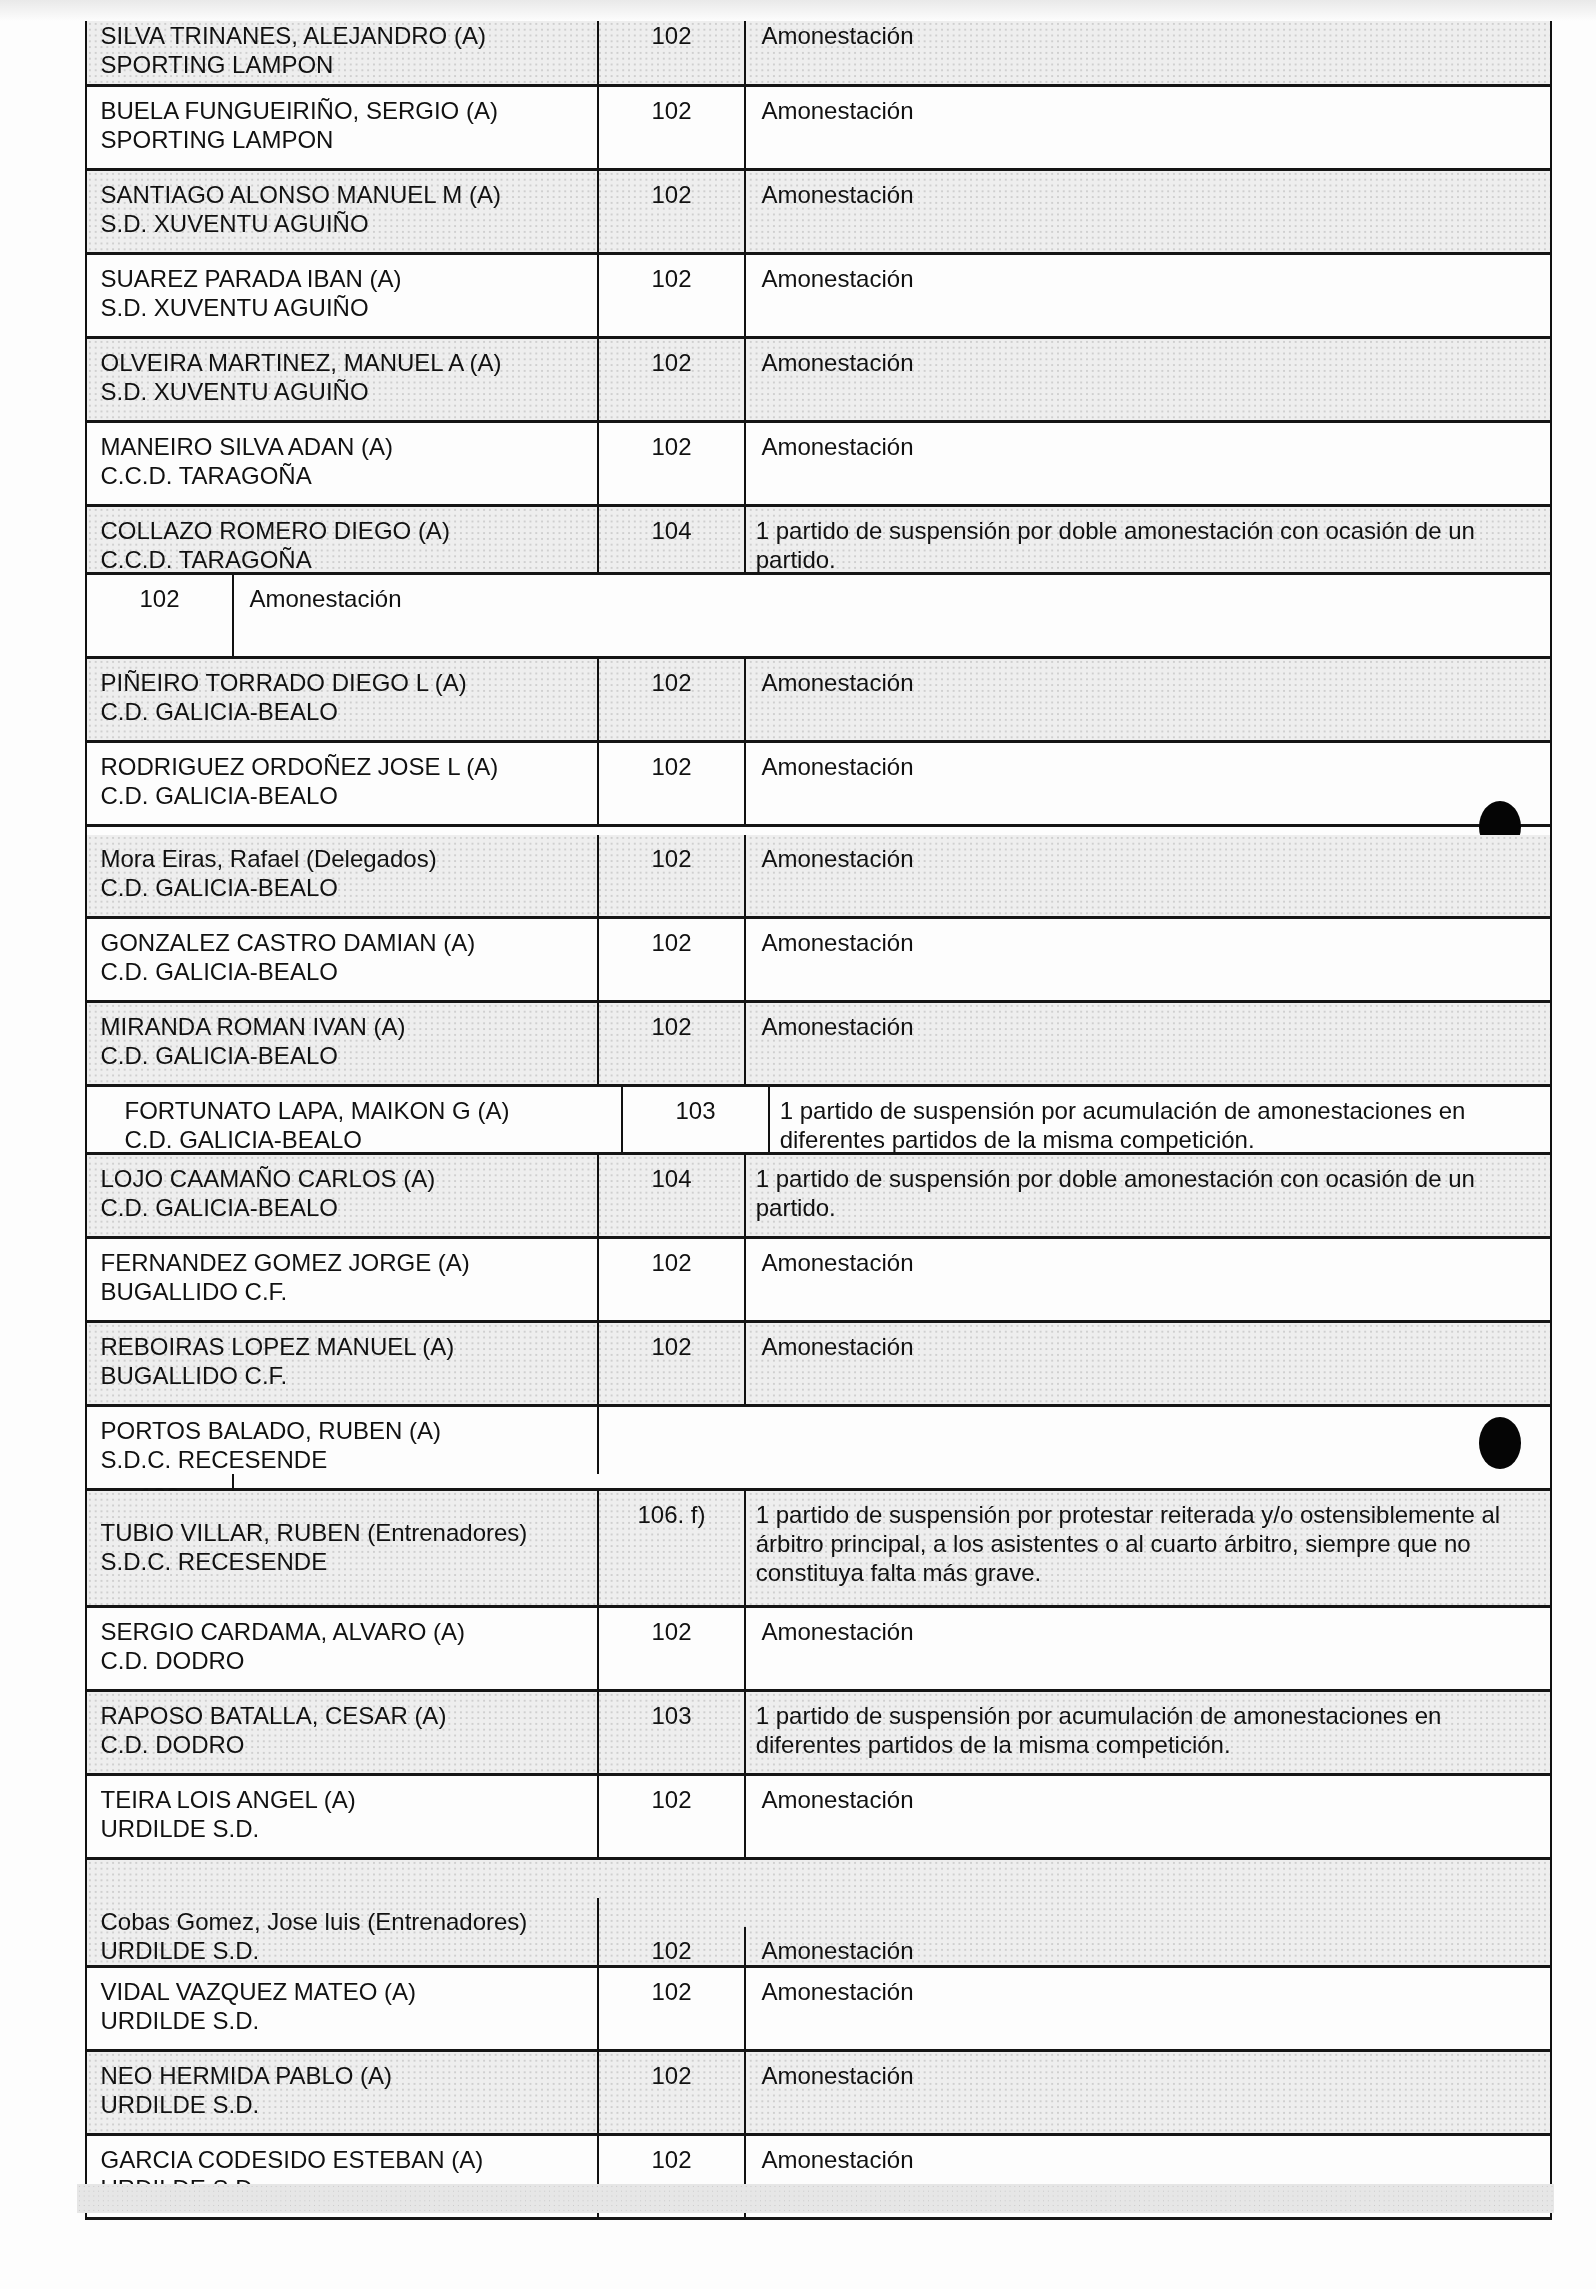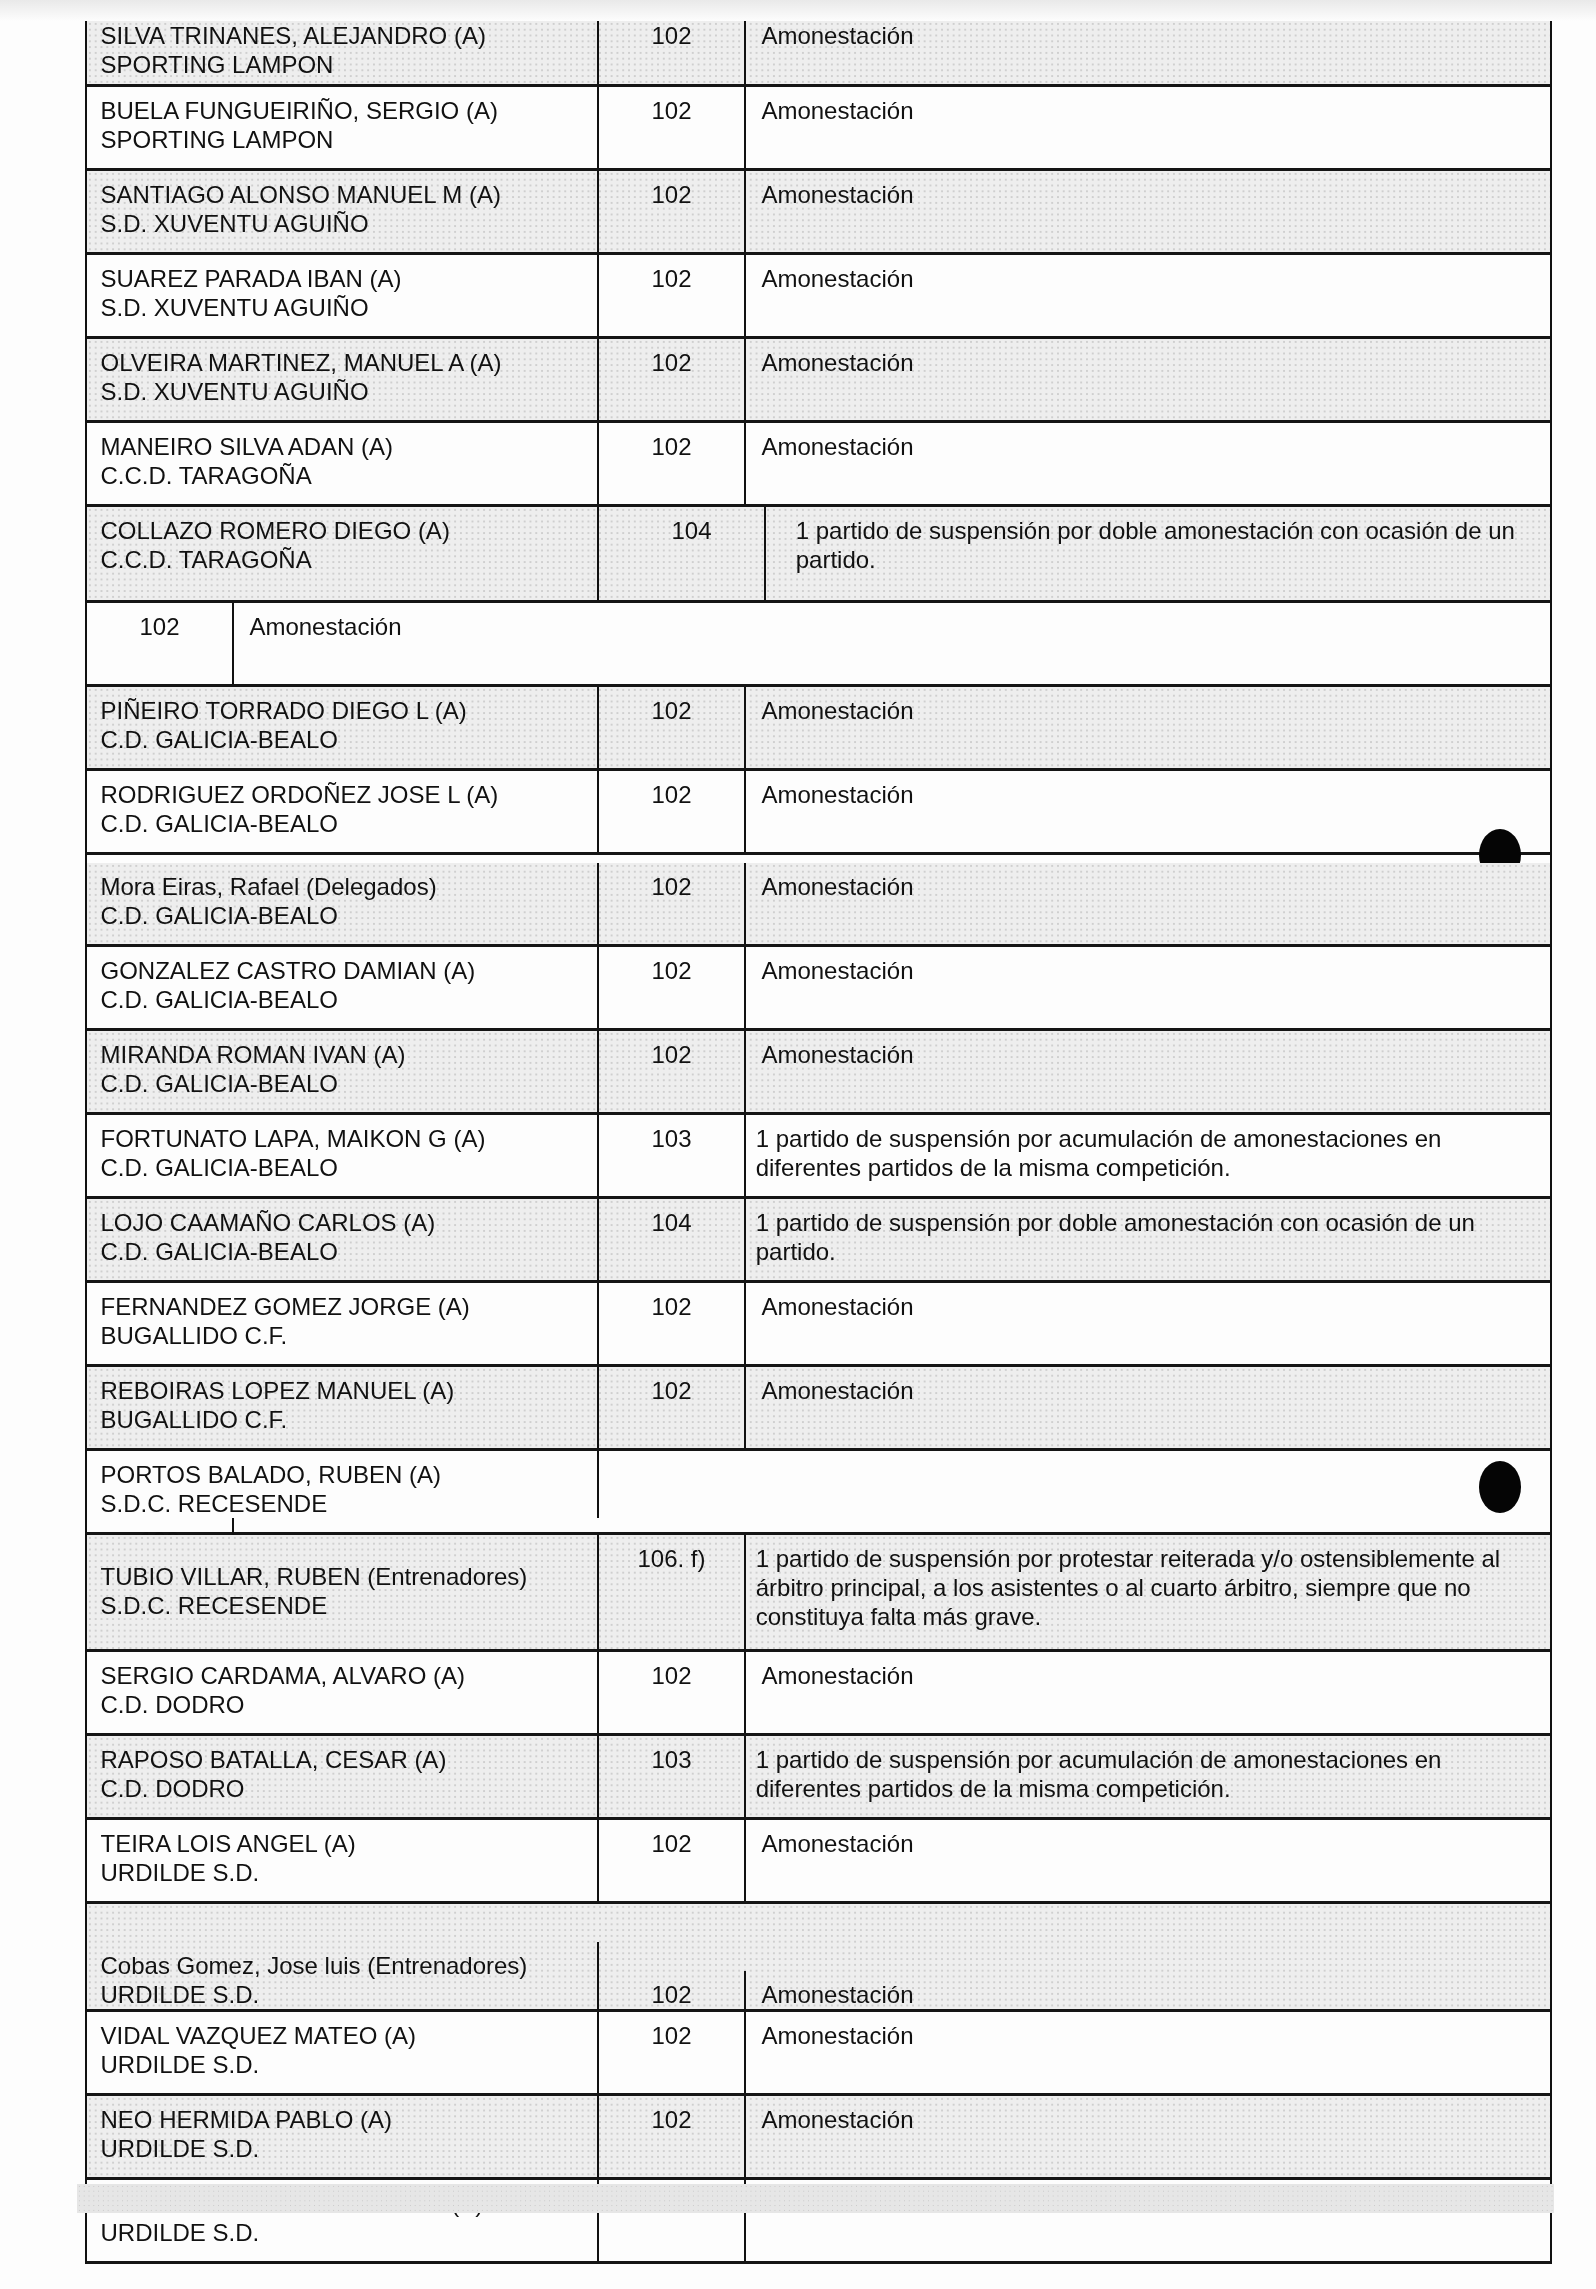--- a/index.html
+++ b/index.html
@@ -91,21 +91,21 @@
     <div class="cell c-desc">Amonestación</div>
   </div>
     <div class="row" style="height: 84px;">
     <div class="cell c-name">
       <span class="name-line">MANEIRO SILVA ADAN (A)</span>
       <span class="club-line">C.C.D. TARAGOÑA</span>
     </div>
     <div class="cell c-art">102</div>
     <div class="cell c-desc">Amonestación</div>
   </div>
-    <div class="row shaded" style="height: 96px; gap: 20px;">
+    <div class="row shaded" style="height: 68px;">
     <div class="cell c-name">
       <span class="name-line">COLLAZO ROMERO DIEGO (A)</span>
       <span class="club-line">C.C.D. TARAGOÑA</span>
     </div>
     <div class="cell c-art">104</div>
     <div class="cell c-desc long">1 partido de suspensión por doble amonestación con ocasión de un partido.</div>
   </div>
     <div class="row" style="height: 84px;">
     <div class="cell c-art">102</div>
     <div class="cell c-desc">Amonestación</div>
@@ -144,21 +144,21 @@
     <div class="cell c-desc">Amonestación</div>
   </div>
     <div class="row shaded" style="height: 84px;">
     <div class="cell c-name">
       <span class="name-line">MIRANDA ROMAN IVAN (A)</span>
       <span class="club-line">C.D. GALICIA-BEALO</span>
     </div>
     <div class="cell c-art">102</div>
     <div class="cell c-desc">Amonestación</div>
   </div>
-    <div class="row" style="height: 84px;">
+    <div class="row" style="height: 68px; padding-left: 24px;">
     <div class="cell c-name">
       <span class="name-line">FORTUNATO LAPA, MAIKON G (A)</span>
       <span class="club-line">C.D. GALICIA-BEALO</span>
     </div>
     <div class="cell c-art">103</div>
     <div class="cell c-desc long">1 partido de suspensión por acumulación de amonestaciones en diferentes partidos de la misma competición.</div>
   </div>
     <div class="row shaded" style="height: 84px;">
     <div class="cell c-name">
       <span class="name-line">LOJO CAAMAÑO CARLOS (A)</span>

